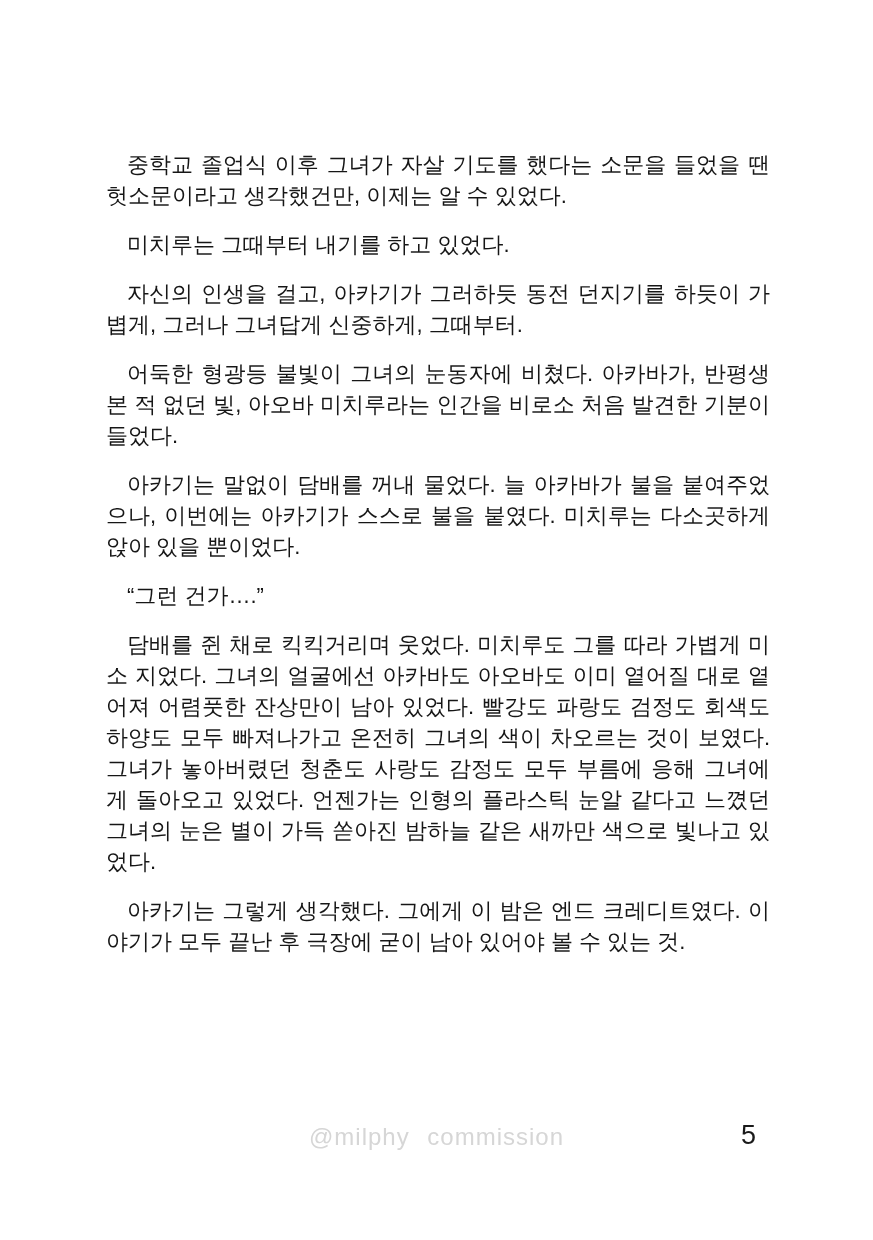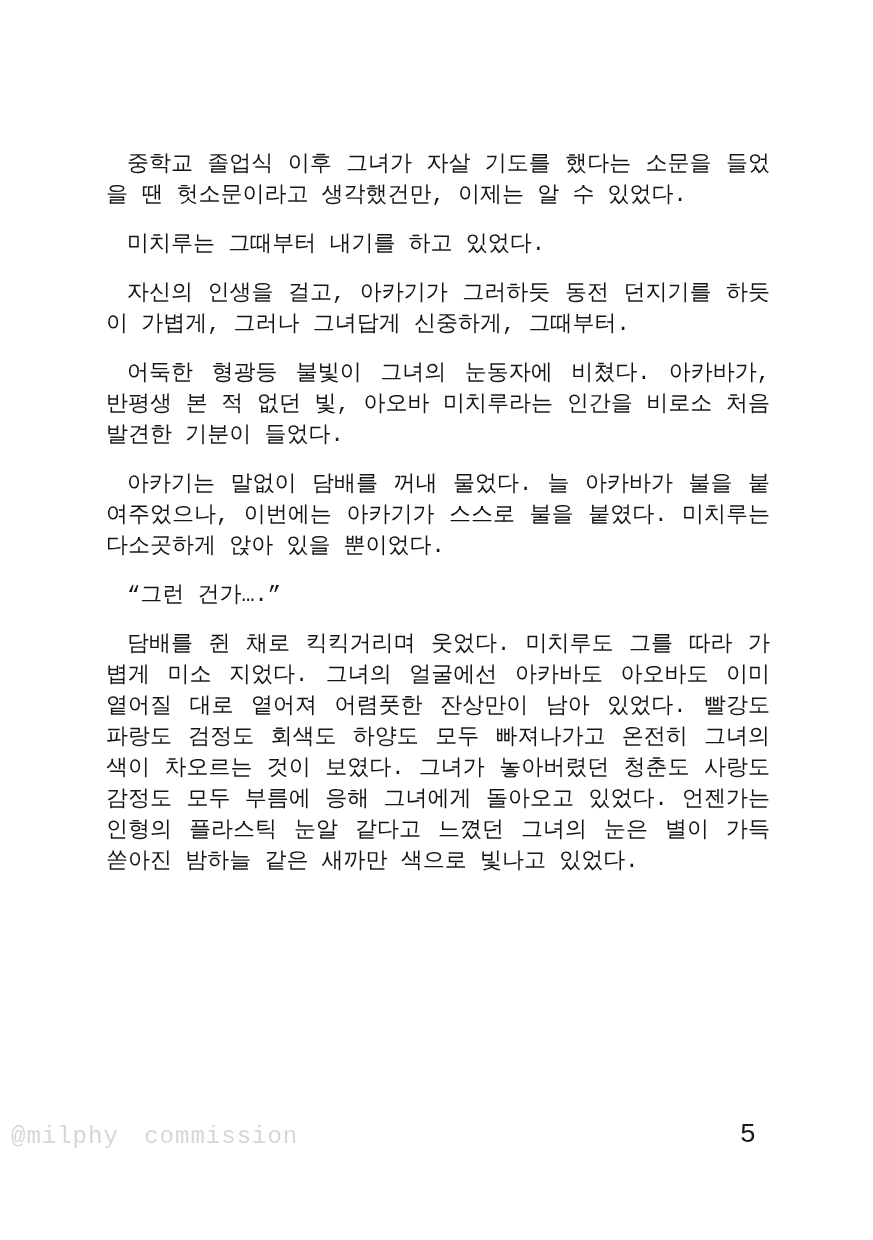--- a/index.html
+++ b/index.html
@@ -6,21 +6,21 @@
     margin: 0;
     padding: 0;
     background: #ffffff;
   }
   .page {
     position: relative;
     width: 873px;
     height: 1240px;
     background: #ffffff;
     overflow: hidden;
-    font-family: Liberation Mono, monospace;
+    font-family: Liberation Sans, sans-serif;
   }
   .text-block {
     position: absolute;
     left: 106px;
     top: 149px;
     width: 664px;
     color: #161616;
     font-size: 22px;
     line-height: 31px;
     text-align: justify;
@@ -34,26 +34,26 @@
     position: absolute;
     left: 0;
     right: 0;
     top: 1120px;
     height: 44px;
   }
   .watermark {
     position: absolute;
     left: 0;
     right: 0;
+    text-align: center;
     font-size: 24px;
     color: #d6d6d6;
     letter-spacing: 1px;
     word-spacing: 10px;
     top: 3px;
-    padding-left: 11px;
   }
   .page-number {
     position: absolute;
     right: 117px;
     top: 0;
     font-size: 27px;
     color: #1a1a1a;
   }
 </style>
 </head>
@@ -62,20 +62,21 @@
 <div class="page">
 
   <div class="text-block">
     <p>중학교 졸업식 이후 그녀가 자살 기도를 했다는 소문을 들었을 땐 헛소문이라고 생각했건만, 이제는 알 수 있었다.</p>
     <p>미치루는 그때부터 내기를 하고 있었다.</p>
     <p>자신의 인생을 걸고, 아카기가 그러하듯 동전 던지기를 하듯이 가볍게, 그러나 그녀답게 신중하게, 그때부터.</p>
     <p>어둑한 형광등 불빛이 그녀의 눈동자에 비쳤다. 아카바가, 반평생 본 적 없던 빛, 아오바 미치루라는 인간을 비로소 처음 발견한 기분이 들었다.</p>
     <p>아카기는 말없이 담배를 꺼내 물었다. 늘 아카바가 불을 붙여주었으나, 이번에는 아카기가 스스로 불을 붙였다. 미치루는 다소곳하게 앉아 있을 뿐이었다.</p>
     <p>“그런 건가….”</p>
     <p>담배를 쥔 채로 킥킥거리며 웃었다. 미치루도 그를 따라 가볍게 미소 지었다. 그녀의 얼굴에선 아카바도 아오바도 이미 옅어질 대로 옅어져 어렴풋한 잔상만이 남아 있었다. 빨강도 파랑도 검정도 회색도 하양도 모두 빠져나가고 온전히 그녀의 색이 차오르는 것이 보였다. 그녀가 놓아버렸던 청춘도 사랑도 감정도 모두 부름에 응해 그녀에게 돌아오고 있었다. 언젠가는 인형의 플라스틱 눈알 같다고 느꼈던 그녀의 눈은 별이 가득 쏟아진 밤하늘 같은 새까만 색으로 빛나고 있었다.</p>
+    <p>아카기는 그렇게 생각했다. 그에게 이 밤은 엔드 크레디트였다. 이야기가 모두 끝난 후 극장에 굳이 남아 있어야 볼 수 있는 것.</p>
   </div>
 
   <div class="footer">
     <div class="watermark">@milphy commission</div>
     <div class="page-number">5</div>
   </div>
 
 </div>
 
 </body></html>

